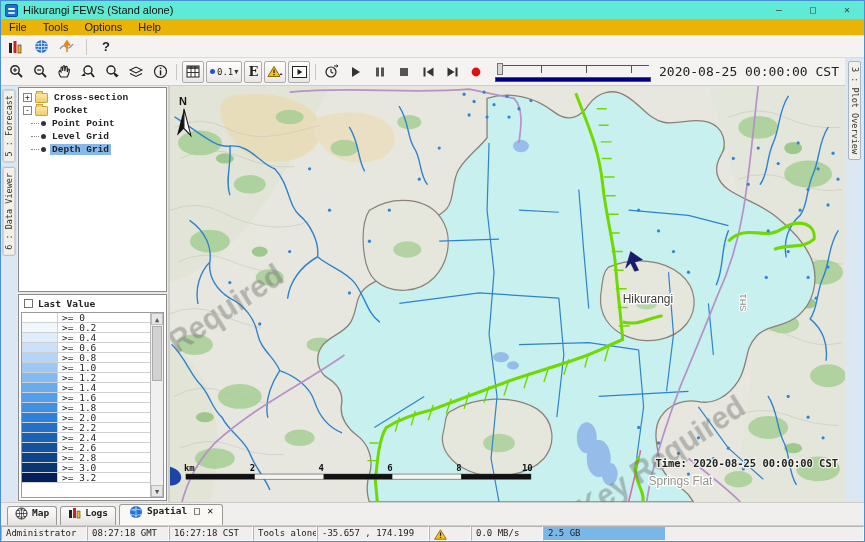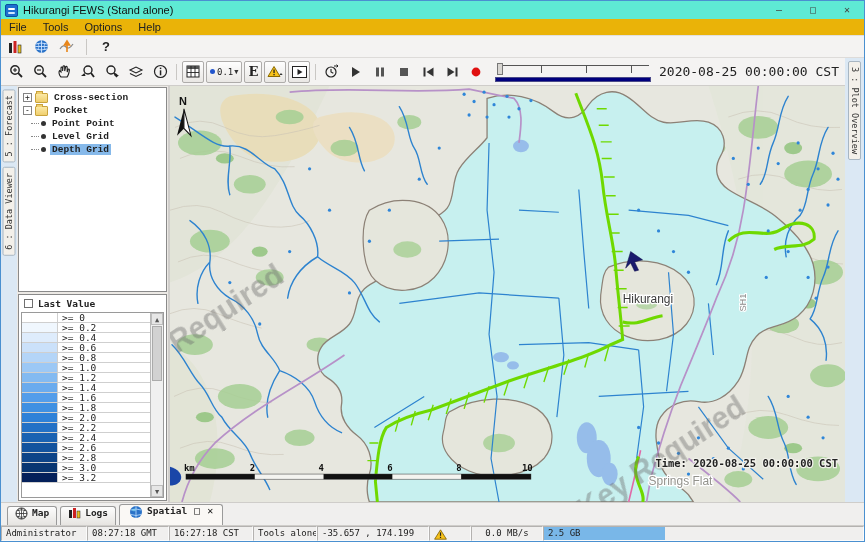--- a/index.html
+++ b/index.html
@@ -686,17 +686,17 @@
     <span class="st-cell" style="width:84px">16:27:18 CST</span>
     <span class="st-cell" style="width:64px">Tools alone</span>
     <span class="st-cell" style="width:112px">-35.657 , 174.199</span>
     <span class="st-cell warn-cell" style="width:42px">
       <svg width="13" height="11" viewBox="0 0 13 11">
           <path d="M6.5 0.8 L12.4 10.2 H0.6 Z" fill="#f7c21a" stroke="#7a5c00" stroke-width=".8"></path>
           <rect x="5.9" y="3.4" width="1.2" height="3.4" fill="#222"></rect>
           <rect x="5.9" y="7.8" width="1.2" height="1.2" fill="#222"></rect>
         </svg>
     </span>
-    <span class="st-cell" style="width:72px; text-align:center">0.0 MB/s</span>
+    <span class="st-cell" style="width:72px; text-align:left">0.0 MB/s</span>
     <span class="st-cell mem-cell" style="flex:1 1 auto">2.5 GB</span>
   </div>
 
 </div>
 
 </body></html>

